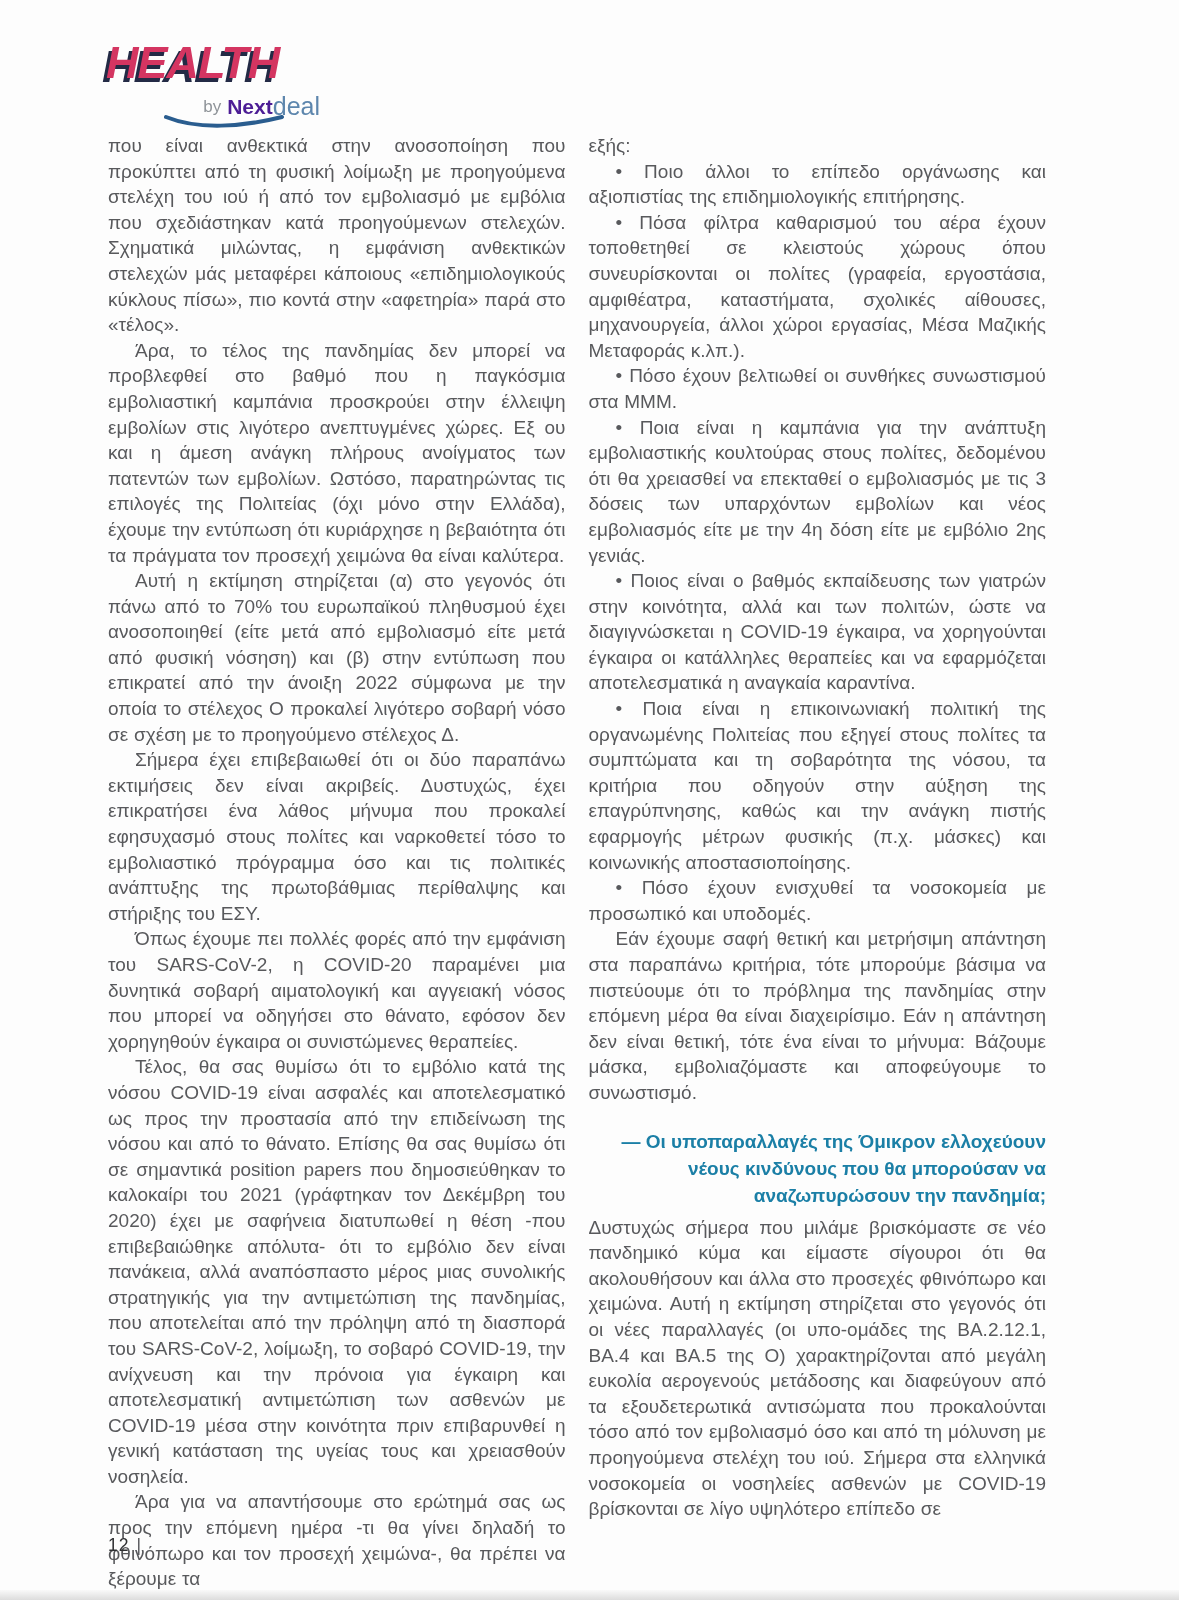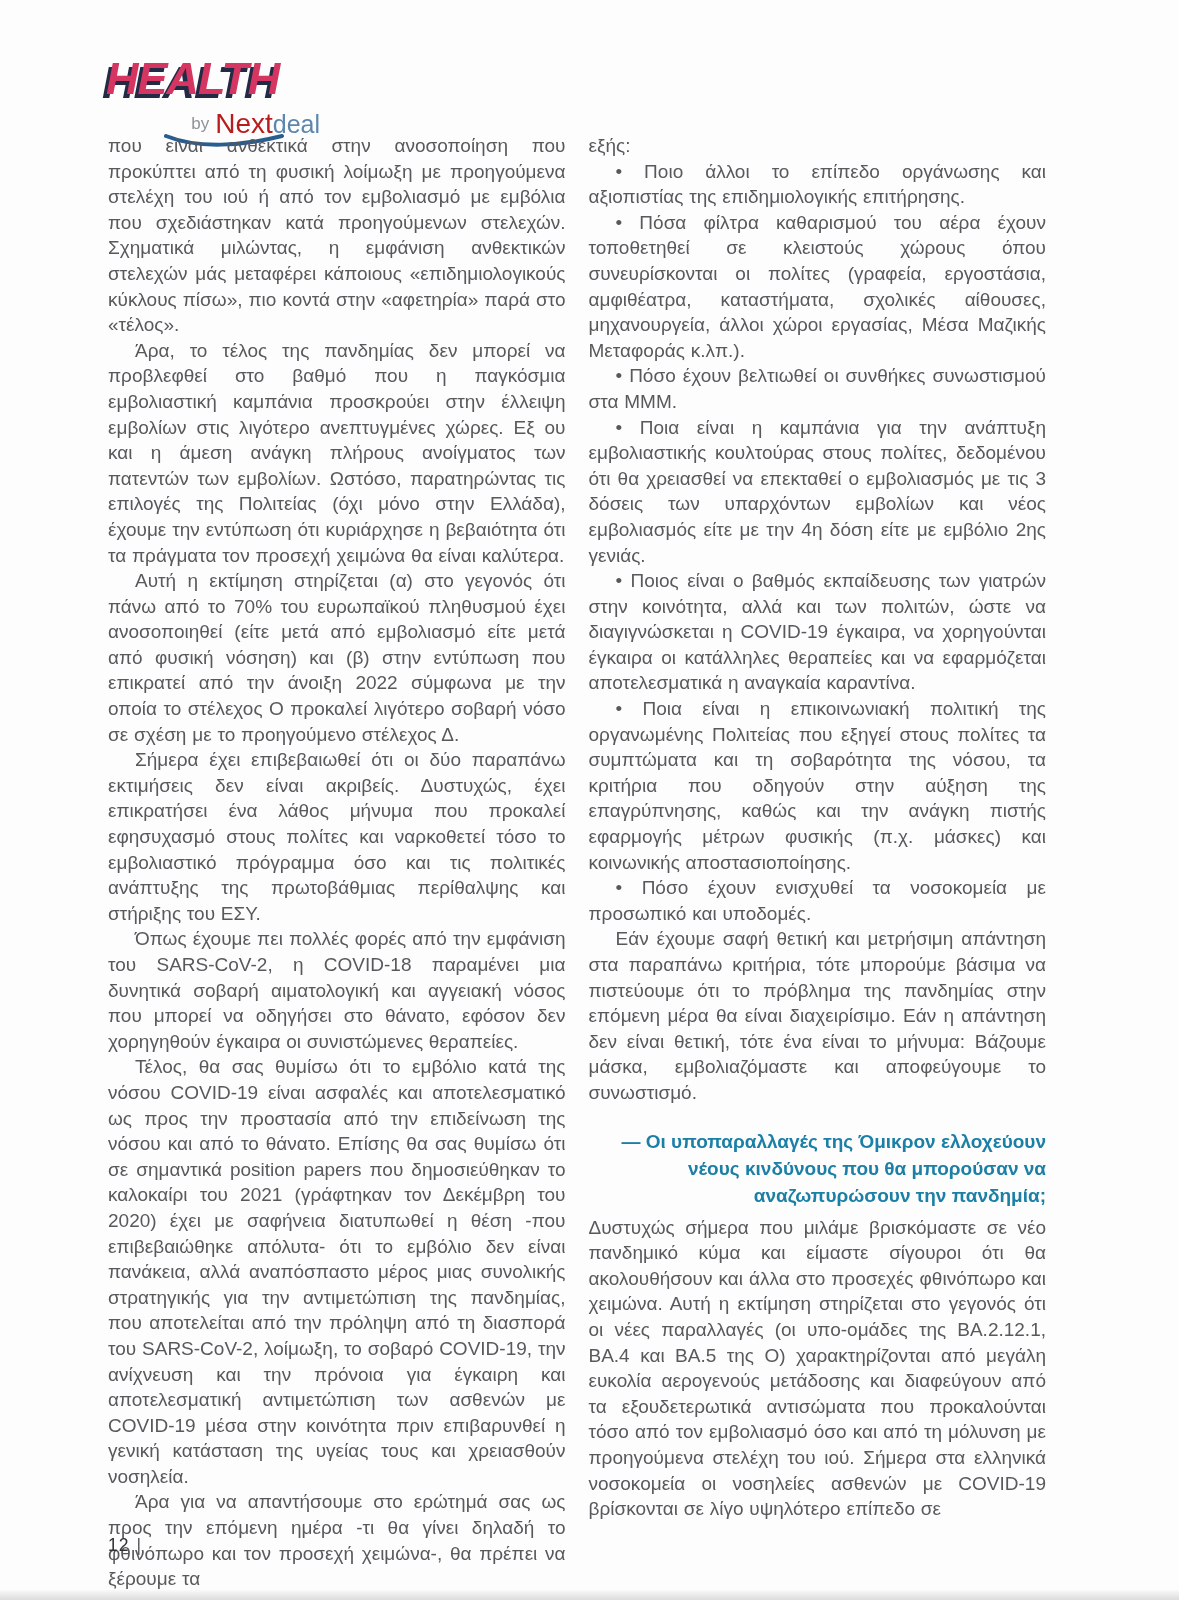--- a/index.html
+++ b/index.html
@@ -20,39 +20,38 @@
   }
   .logo-health{
     font-family:"Liberation Sans","DejaVu Sans",sans-serif;
     font-weight:800;
     font-style:italic;
     font-size:45px;
     letter-spacing:-1px;
     color:#d43561;
     text-shadow:-4px 4px 0 #232a45;
     line-height:1;
-    margin-top:16px;
   }
   .logo-byline{
     display:flex;
     align-items:center;
     justify-content:flex-end;
     margin-top:7px;
     padding-right:6px;
     position:relative;
   }
   .logo-by{
     font-size:17px;
     color:#8f9499;
     margin-right:6px;
   }
   .logo-next{
-    font-size:28px;
-    font-weight:400;
-    color:#b91c1c;
+    font-size:21px;
+    font-weight:700;
+    color:#4c1d95;
   }
   .logo-deal{
     font-size:25px;
     font-weight:400;
     color:#5d86ad;
   }
   .logo-swoosh{
     position:absolute;
     left:58px;
     bottom:-9px;
@@ -126,21 +125,21 @@
     </div>
   </header>
 
   <main class="columns">
 
     <section class="col col-left">
       <p class="para no-indent">που είναι ανθεκτικά στην ανοσοποίηση που προκύπτει από τη φυσική λοίμωξη με προηγούμενα στελέχη του ιού ή από τον εμβολιασμό με εμβόλια που σχεδιάστηκαν κατά προηγούμενων στελεχών. Σχηματικά μιλώντας, η εμφάνιση ανθεκτικών στελεχών μάς μεταφέρει κάποιους «επιδημιολογικούς κύκλους πίσω», πιο κοντά στην «αφετηρία» παρά στο «τέλος».</p>
       <p class="para">Άρα, το τέλος της πανδημίας δεν μπορεί να προβλεφθεί στο βαθμό που η παγκόσμια εμβολιαστική καμπάνια προσκρούει στην έλλειψη εμβολίων στις λιγότερο ανεπτυγμένες χώρες. Εξ ου και η άμεση ανάγκη πλήρους ανοίγματος των πατεντών των εμβολίων. Ωστόσο, παρατηρώντας τις επιλογές της Πολιτείας (όχι μόνο στην Ελλάδα), έχουμε την εντύπωση ότι κυριάρχησε η βεβαιότητα ότι τα πράγματα τον προσεχή χειμώνα θα είναι καλύτερα.</p>
       <p class="para">Αυτή η εκτίμηση στηρίζεται (α) στο γεγονός ότι πάνω από το 70% του ευρωπαϊκού πληθυσμού έχει ανοσοποιηθεί (είτε μετά από εμβολιασμό είτε μετά από φυσική νόσηση) και (β) στην εντύπωση που επικρατεί από την άνοιξη 2022 σύμφωνα με την οποία το στέλεχος Ο προκαλεί λιγότερο σοβαρή νόσο σε σχέση με το προηγούμενο στέλεχος Δ.</p>
       <p class="para">Σήμερα έχει επιβεβαιωθεί ότι οι δύο παραπάνω εκτιμήσεις δεν είναι ακριβείς. Δυστυχώς, έχει επικρατήσει ένα λάθος μήνυμα που προκαλεί εφησυχασμό στους πολίτες και ναρκοθετεί τόσο το εμβολιαστικό πρόγραμμα όσο και τις πολιτικές ανάπτυξης της πρωτοβάθμιας περίθαλψης και στήριξης του ΕΣΥ.</p>
-      <p class="para">Όπως έχουμε πει πολλές φορές από την εμφάνιση του SARS-CoV-2, η COVID-18 παραμένει μια δυνητικά σοβαρή αιματολογική και αγγειακή νόσος που μπορεί να οδηγήσει στο θάνατο, εφόσον δεν χορηγηθούν έγκαιρα οι συνιστώμενες θεραπείες.</p>
+      <p class="para">Όπως έχουμε πει πολλές φορές από την εμφάνιση του SARS-CoV-2, η COVID-20 παραμένει μια δυνητικά σοβαρή αιματολογική και αγγειακή νόσος που μπορεί να οδηγήσει στο θάνατο, εφόσον δεν χορηγηθούν έγκαιρα οι συνιστώμενες θεραπείες.</p>
       <p class="para">Τέλος, θα σας θυμίσω ότι το εμβόλιο κατά της νόσου COVID-19 είναι ασφαλές και αποτελεσματικό ως προς την προστασία από την επιδείνωση της νόσου και από το θάνατο. Επίσης θα σας θυμίσω ότι σε σημαντικά position papers που δημοσιεύθηκαν το καλοκαίρι του 2021 (γράφτηκαν τον Δεκέμβρη του 2020) έχει με σαφήνεια διατυπωθεί η θέση -που επιβεβαιώθηκε απόλυτα- ότι το εμβόλιο δεν είναι πανάκεια, αλλά αναπόσπαστο μέρος μιας συνολικής στρατηγικής για την αντιμετώπιση της πανδημίας, που αποτελείται από την πρόληψη από τη διασπορά του SARS-CoV-2, λοίμωξη, το σοβαρό COVID-19, την ανίχνευση και την πρόνοια για έγκαιρη και αποτελεσματική αντιμετώπιση των ασθενών με COVID-19 μέσα στην κοινότητα πριν επιβαρυνθεί η γενική κατάσταση της υγείας τους και χρειασθούν νοσηλεία.</p>
       <p class="para">Άρα για να απαντήσουμε στο ερώτημά σας ως προς την επόμενη ημέρα -τι θα γίνει δηλαδή το φθινόπωρο και τον προσεχή χειμώνα-, θα πρέπει να ξέρουμε τα</p>
     </section>
 
     <section class="col col-right">
       <p class="para no-indent">εξής:</p>
       <p class="para">• Ποιο άλλοι το επίπεδο οργάνωσης και αξιοπιστίας της επιδημιολογικής επιτήρησης.</p>
       <p class="para">• Πόσα φίλτρα καθαρισμού του αέρα έχουν τοποθετηθεί σε κλειστούς χώρους όπου συνευρίσκονται οι πολίτες (γραφεία, εργοστάσια, αμφιθέατρα, καταστήματα, σχολικές αίθουσες, μηχανουργεία, άλλοι χώροι εργασίας, Μέσα Μαζικής Μεταφοράς κ.λπ.).</p>
       <p class="para">• Πόσο έχουν βελτιωθεί οι συνθήκες συνωστισμού στα ΜΜΜ.</p>
       <p class="para">• Ποια είναι η καμπάνια για την ανάπτυξη εμβολιαστικής κουλτούρας στους πολίτες, δεδομένου ότι θα χρειασθεί να επεκταθεί ο εμβολιασμός με τις 3 δόσεις των υπαρχόντων εμβολίων και νέος εμβολιασμός είτε με την 4η δόση είτε με εμβόλιο 2ης γενιάς.</p>

